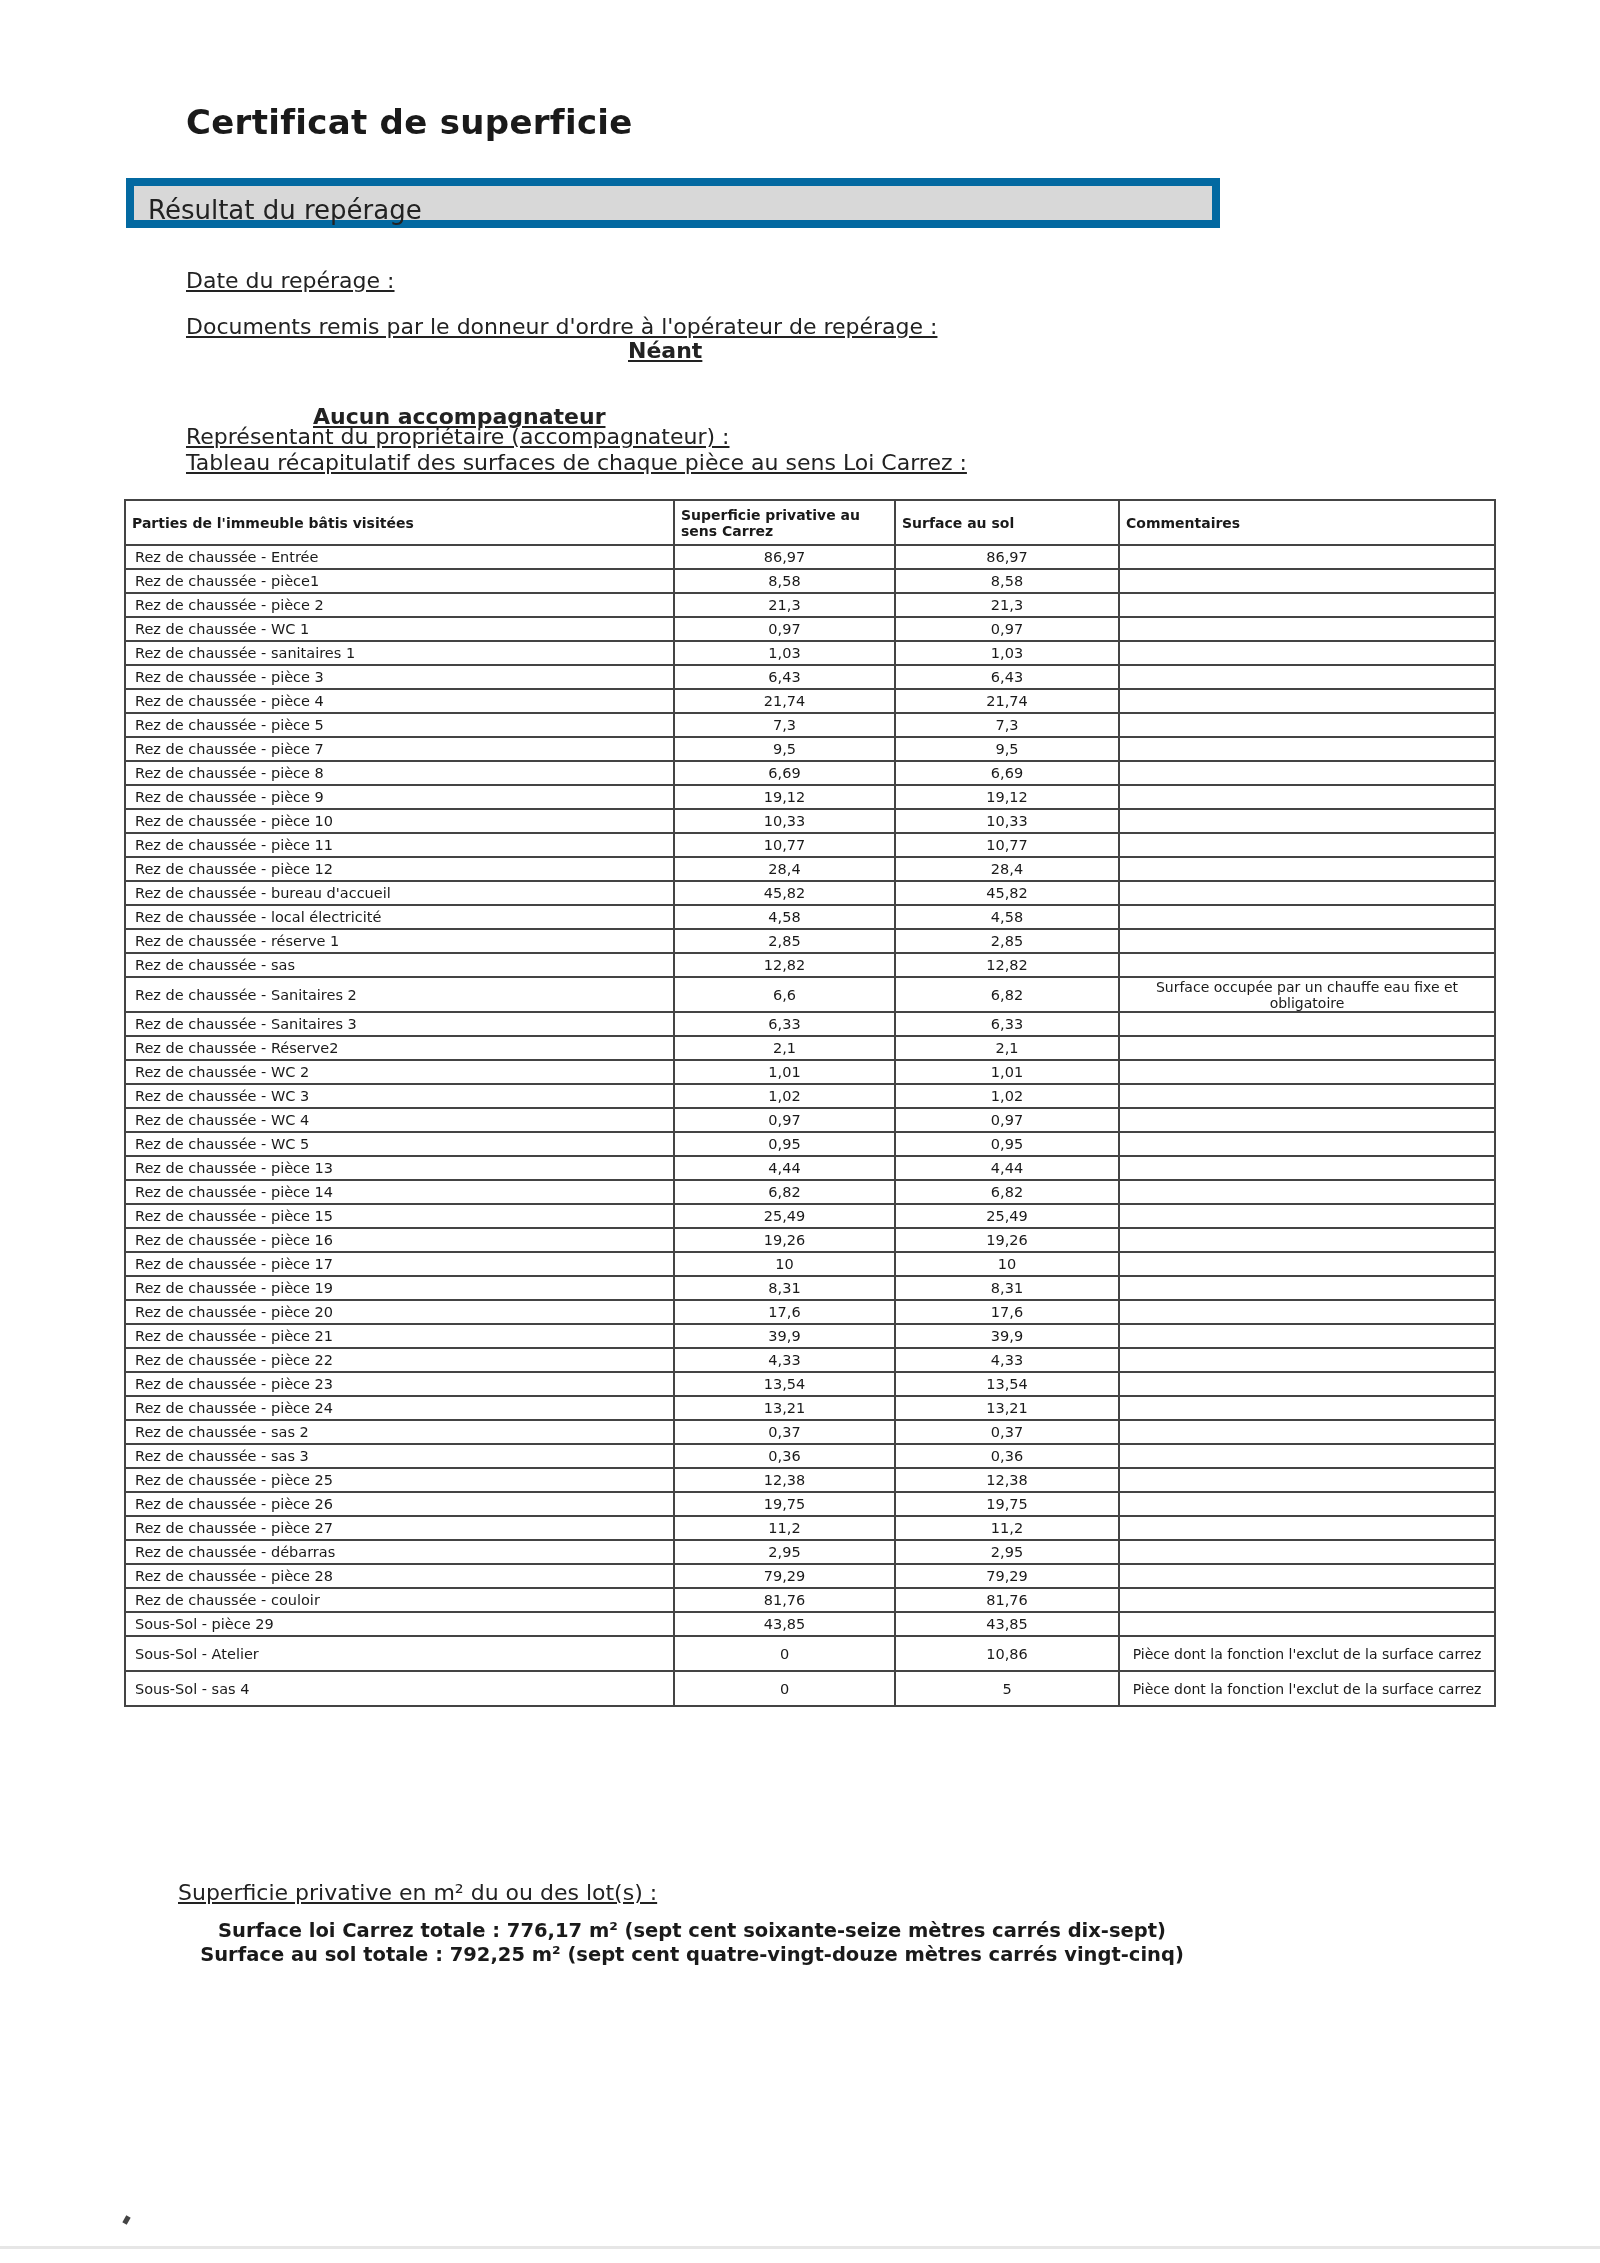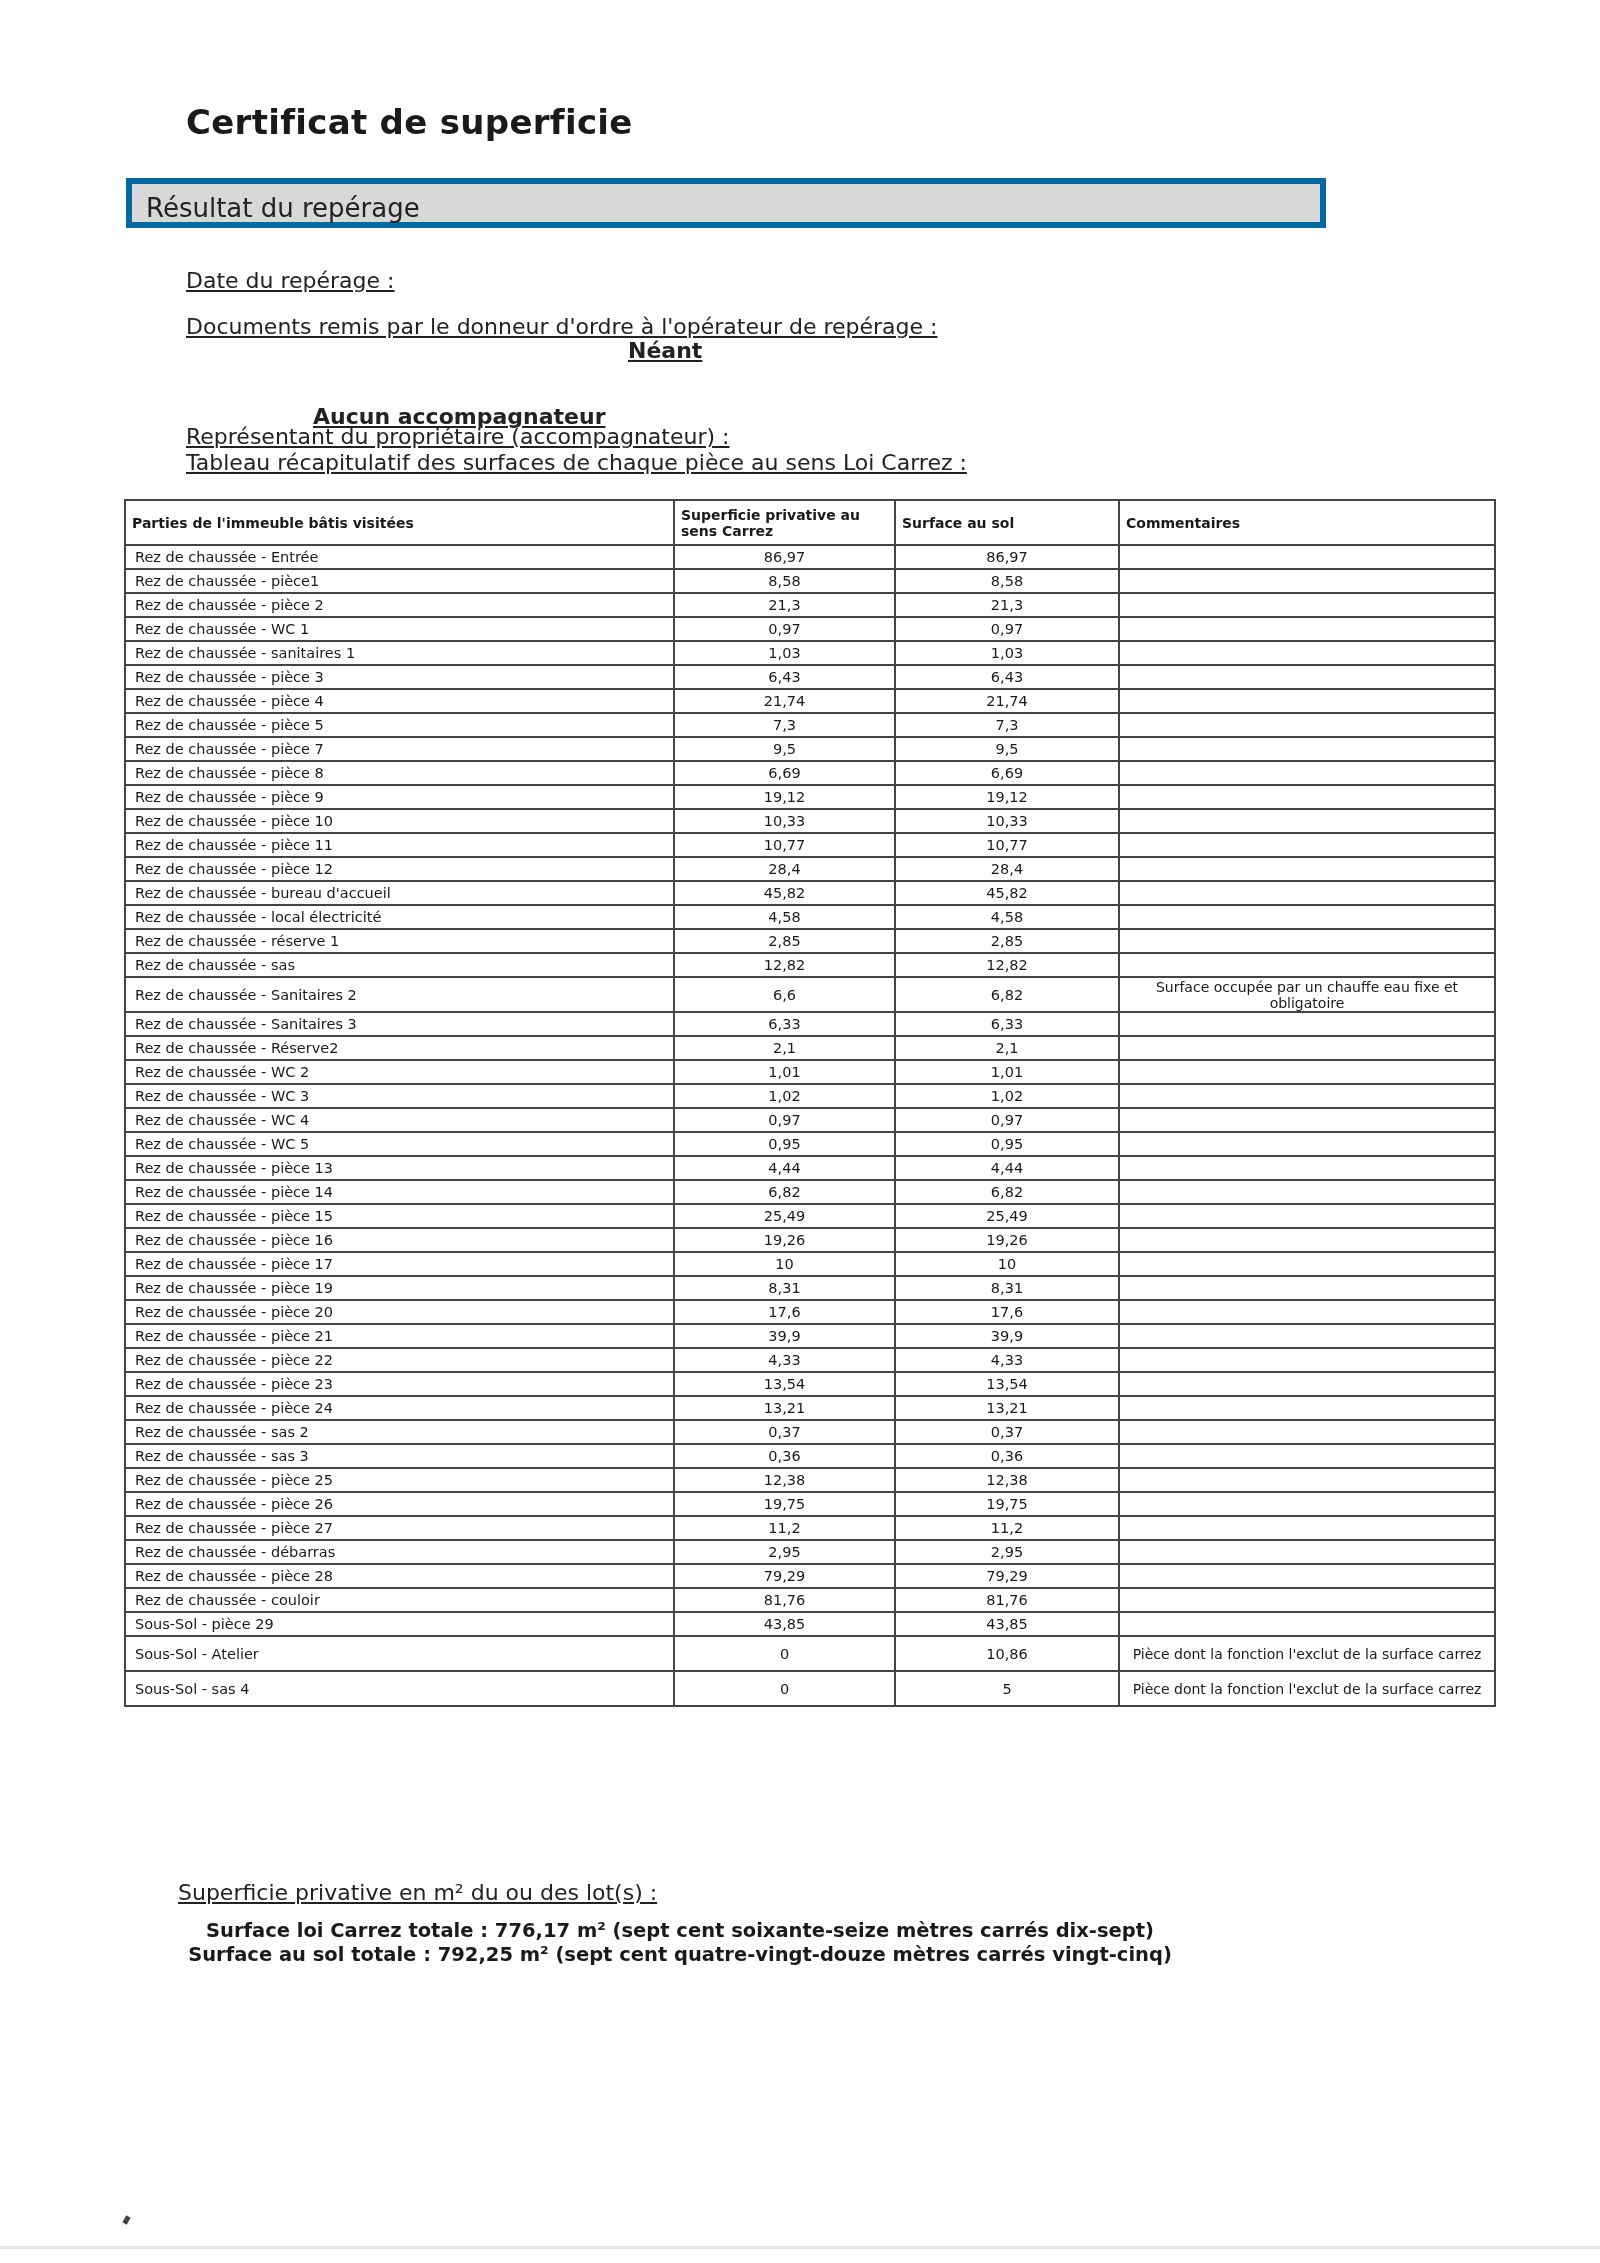--- a/index.html
+++ b/index.html
@@ -1,29 +1,29 @@
 <!DOCTYPE html>
 <html><head>
 <meta charset="utf-8">
 <style>
   html, body { margin:0; padding:0; background:#ffffff; }
   body { width:1600px; height:2263px; position:relative; overflow:hidden; font-family:"DejaVu Sans", sans-serif; color:#1a1a1a; }
   .title { position:absolute; left:186px; top:102px; font-size:34px; font-weight:bold; letter-spacing:0.3px; }
-  .section-bar { position:absolute; left:126px; top:178px; width:1200px; height:50px; border:6px solid #0369a1; background:#d8d8d8; box-sizing:border-box; }
+  .section-bar { position:absolute; left:126px; top:178px; width:1094px; height:50px; border:8px solid #0369a1; background:#d8d8d8; box-sizing:border-box; }
   .section-bar span { position:absolute; left:14px; top:9px; font-size:26px; color:#222; }
   .line { position:absolute; font-size:22px; color:#222;text-decoration:underline; }
   .bold { font-weight:bold; }
   table.recap { position:absolute; left:124px; top:499px; width:1370px; border-collapse:collapse; table-layout:fixed; }
   table.recap th, table.recap td { border:2px solid #444; padding:0 6px; font-size:14.5px; height:22px; line-height:16px; }
   table.recap th { font-weight:bold; text-align:left; height:43px; font-size:14px; }
   table.recap td.name { text-align:left; padding-left:9px; }
   table.recap td.num { text-align:center; }
   table.recap td.comment { text-align:center; font-size:14px; line-height:16px; }
   table.recap tr.tall td { height:33px; }
-  .totals { position:absolute; left:4px; width:1352px; text-align:center; font-size:19.5px; font-weight:bold; }
+  .totals { position:absolute; left:16px; width:1352px; text-align:center; font-size:19.5px; font-weight:bold; }
   .mark { position:absolute; background:#444; }
 </style>
 </head>
 <body>
 
 <div class="title">Certificat de superficie</div>
 
 <div class="section-bar">
   <span>Résultat du repérage</span>
 </div>

